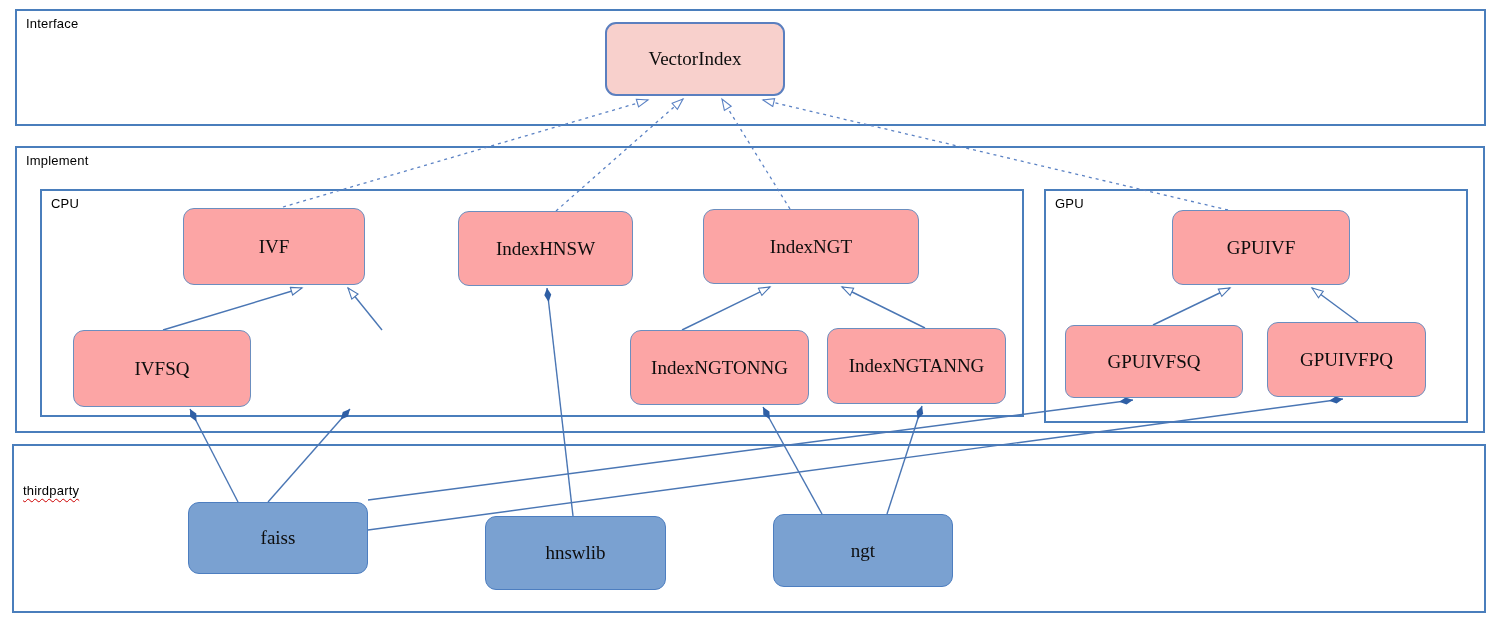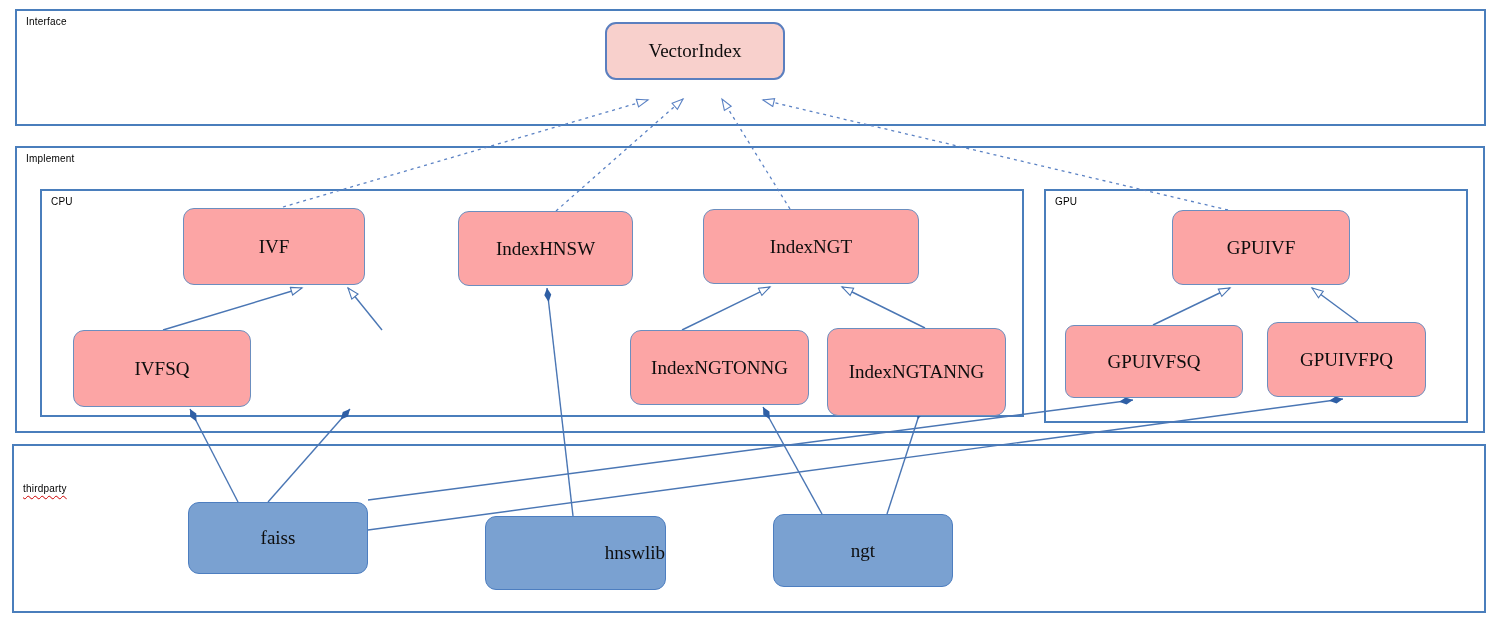--- a/index.html
+++ b/index.html
@@ -4,21 +4,21 @@
 <style>
   html,body{margin:0;padding:0;background:#fff;}
   .stage{
     position:relative;width:1503px;height:628px;background:#ffffff;
     font-family:"Liberation Sans",sans-serif;overflow:hidden;
   }
   .container{
     position:absolute;border:2px solid #4a7ebc;background:transparent;box-sizing:border-box;
   }
   .container-label{
-    position:absolute;top:5px;left:9px;font-size:10px;color:#000;letter-spacing:.2px;
+    position:absolute;top:5px;left:9px;font-size:13px;color:#000;letter-spacing:.2px;
   }
   .misspelled{
     text-decoration-line:underline;
     text-decoration-style:wavy;
     text-decoration-color:#cc0000;
     text-decoration-thickness:1px;
     text-underline-offset:3px;
     margin-top:32px;
   }
   .node{
@@ -77,52 +77,52 @@
       <line x1="1153" y1="325" x2="1230" y2="288" class="edge-generalization" marker-end="url(#mk-hollow)"></line>
       <line x1="1358" y1="322" x2="1312" y2="288" class="edge-generalization" marker-end="url(#mk-hollow)"></line>
       <line x1="238" y1="502" x2="190" y2="409" class="edge-composition" marker-end="url(#mk-diamond)"></line>
       <line x1="268" y1="502" x2="350" y2="409" class="edge-composition" marker-end="url(#mk-diamond)"></line>
       <line x1="573" y1="516" x2="547" y2="288" class="edge-composition" marker-end="url(#mk-diamond)"></line>
       <line x1="822" y1="514" x2="763" y2="407" class="edge-composition" marker-end="url(#mk-diamond)"></line>
       <line x1="887" y1="514" x2="922" y2="406" class="edge-composition" marker-end="url(#mk-diamond)"></line>
       <line x1="368" y1="500" x2="1133" y2="400" class="edge-composition" marker-end="url(#mk-diamond)"></line>
       <line x1="368" y1="530" x2="1343" y2="399" class="edge-composition" marker-end="url(#mk-diamond)"></line>
     </svg>
-    <div class="node kind-interface" style="left: 605px; top: 22px; width: 180px; height: 58px; justify-content: center;">
+    <div class="node kind-interface" style="left: 605px; top: 22px; width: 180px; height: 74px; justify-content: center;">
       <span>VectorIndex</span>
     </div>
     <div class="node kind-impl" style="left: 183px; top: 208px; width: 182px; height: 77px;">
       <span>IVF</span>
     </div>
     <div class="node kind-impl" style="left: 458px; top: 211px; width: 175px; height: 75px;">
       <span>IndexHNSW</span>
     </div>
     <div class="node kind-impl" style="left: 703px; top: 209px; width: 216px; height: 75px;">
       <span>IndexNGT</span>
     </div>
     <div class="node kind-impl" style="left: 73px; top: 330px; width: 178px; height: 77px;">
       <span>IVFSQ</span>
     </div>
     <div class="node kind-impl" style="left: 630px; top: 330px; width: 179px; height: 75px;">
       <span>IndexNGTONNG</span>
     </div>
-    <div class="node kind-impl" style="left: 827px; top: 328px; width: 179px; height: 88px;">
+    <div class="node kind-impl" style="left: 827px; top: 328px; width: 179px; height: 76px;">
       <span>IndexNGTANNG</span>
     </div>
     <div class="node kind-impl" style="left: 1172px; top: 210px; width: 178px; height: 75px;">
       <span>GPUIVF</span>
     </div>
     <div class="node kind-impl" style="left: 1065px; top: 325px; width: 178px; height: 73px; border-radius: 9px;">
       <span>GPUIVFSQ</span>
     </div>
     <div class="node kind-impl" style="left: 1267px; top: 322px; width: 159px; height: 75px;">
       <span>GPUIVFPQ</span>
     </div>
     <div class="node kind-lib" style="left: 188px; top: 502px; width: 180px; height: 72px;">
       <span>faiss</span>
     </div>
-    <div class="node kind-lib" style="left: 485px; top: 516px; width: 181px; height: 74px; justify-content: flex-end;">
+    <div class="node kind-lib" style="left: 485px; top: 516px; width: 181px; height: 74px;">
       <span>hnswlib</span>
     </div>
     <div class="node kind-lib" style="left: 773px; top: 514px; width: 180px; height: 73px;">
       <span>ngt</span>
     </div>
   </div>
 
 </body></html>

